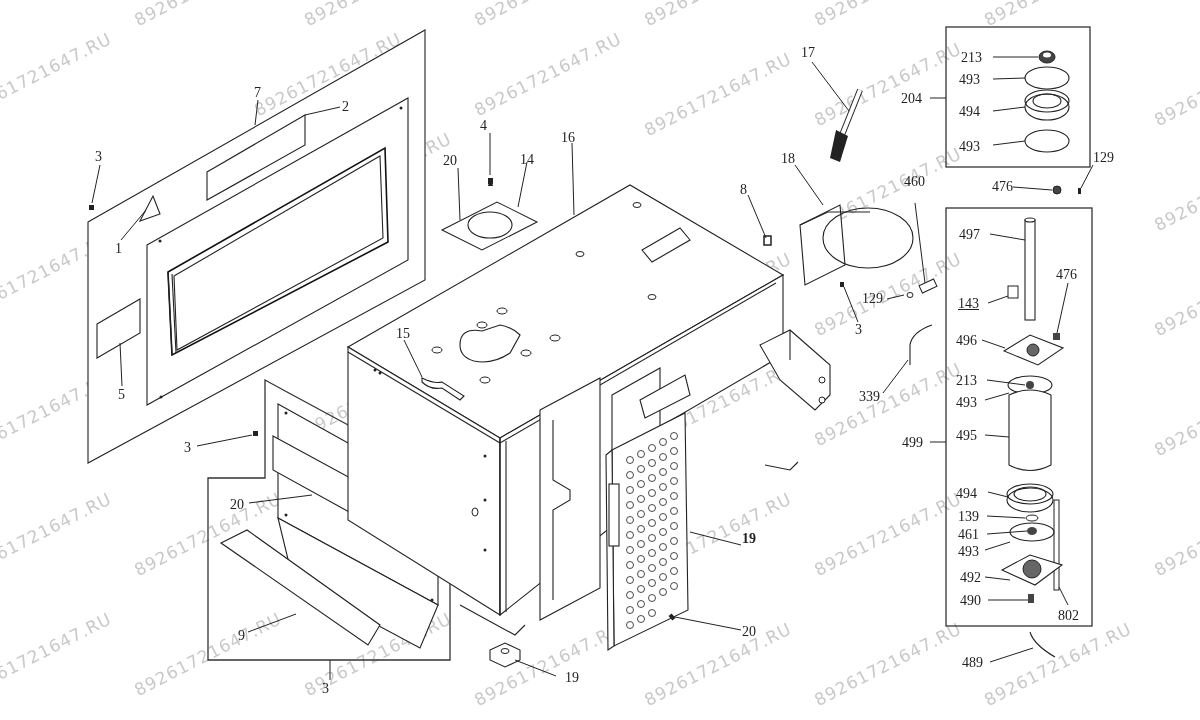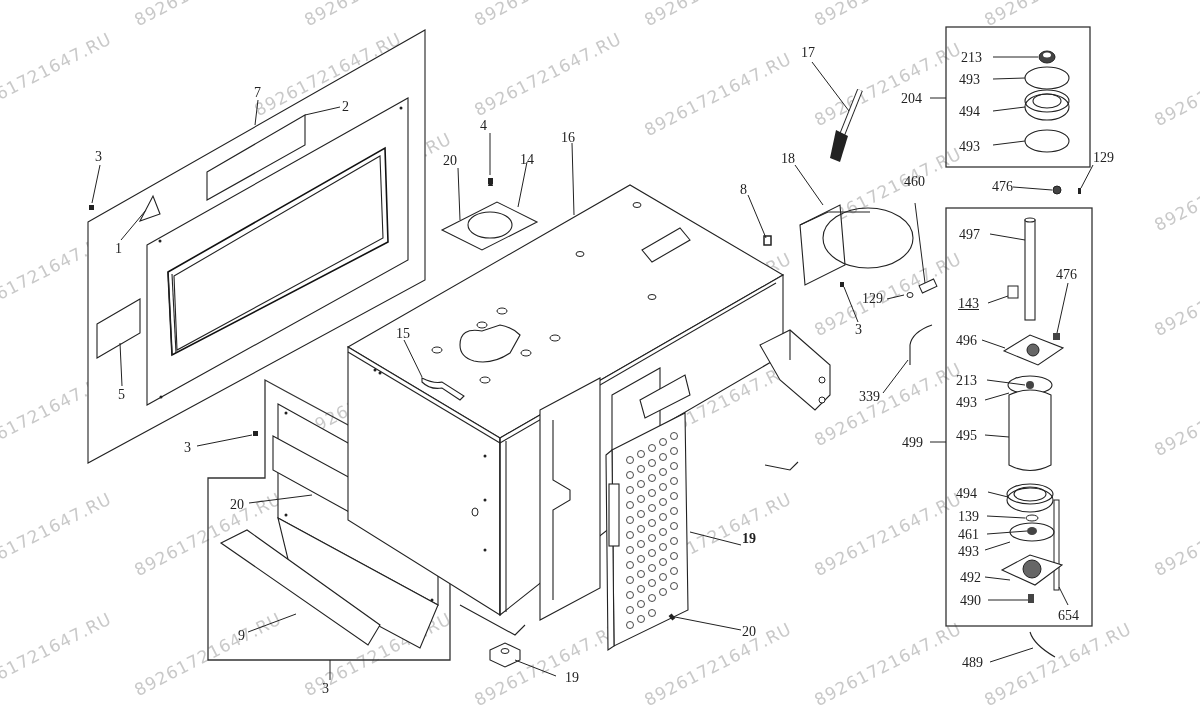--- a/index.html
+++ b/index.html
@@ -392,16 +392,16 @@
     <span class="lbl" style="left:956px;top:334px;">496</span>
     <span class="lbl" style="left:956px;top:374px;">213</span>
     <span class="lbl" style="left:956px;top:396px;">493</span>
     <span class="lbl" style="left:956px;top:429px;">495</span>
     <span class="lbl" style="left:956px;top:487px;">494</span>
     <span class="lbl" style="left:958px;top:510px;">139</span>
     <span class="lbl" style="left:958px;top:528px;">461</span>
     <span class="lbl" style="left:958px;top:545px;">493</span>
     <span class="lbl" style="left:960px;top:571px;">492</span>
     <span class="lbl" style="left:960px;top:594px;">490</span>
-    <span class="lbl" style="left:1058px;top:609px;">654</span>
+    <span class="lbl" style="left:1058px;top:609px;">802</span>
     <span class="lbl" style="left:962px;top:656px;">489</span>
   </div>
 </div>
 
 </body></html>

